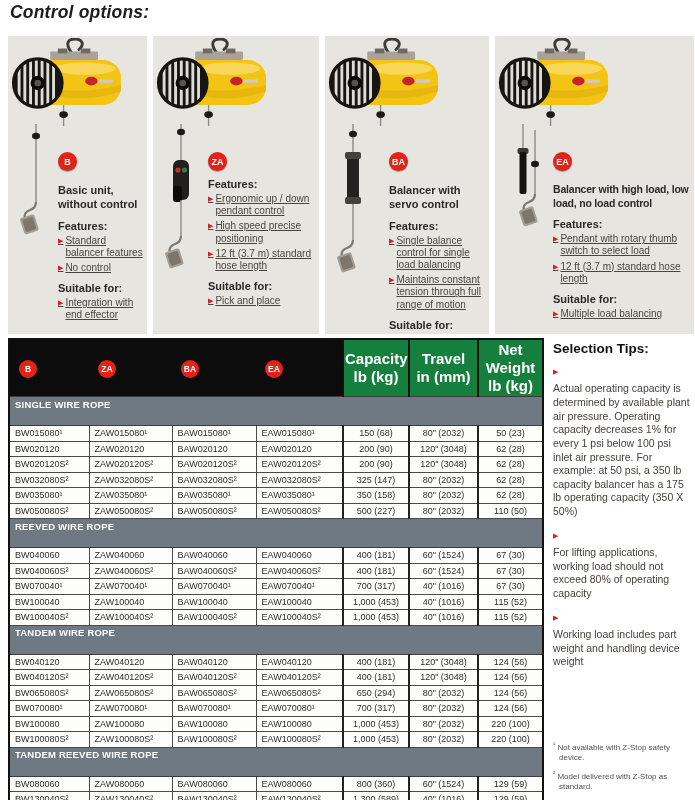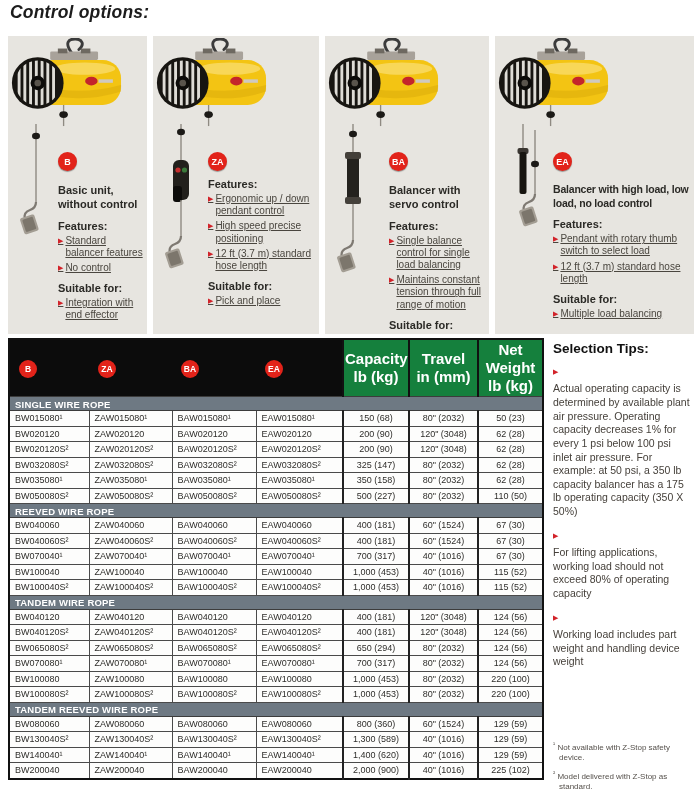--- a/index.html
+++ b/index.html
@@ -51,21 +51,21 @@
     width:18px;height:18px;border-radius:50%;background:#e2231a;color:#fff;
     font-size:8.5px;font-weight:bold;display:inline-flex;align-items:center;
     justify-content:center;margin-left:8px;
   }
   th.value-head{
     background:#15803d;color:#fff;font-size:15px;font-weight:bold;line-height:1.2;
     text-align:center;vertical-align:middle;border:0;border-left:2px solid #111;
   }
   tr.section-row td{
     background:#6e7983;color:#fff;font-weight:bold;font-size:9.5px;letter-spacing:.2px;
-    padding:1px 0 0 5px;border:1px solid #3c3c3c;height:12px;
+    padding:1px 0 15px 5px;border:1px solid #3c3c3c;height:12px;
   }
   tr.data-row td{
     border:1px solid #4a4a4a;font-size:9px;color:#2e2d2a;height:14.5px;
     padding:0;background:#fdfdfc;white-space:nowrap;overflow:hidden;
   }
   tr.data-row td.model{padding-left:5px;text-align:left;}
   tr.data-row td.val{text-align:center;}
   tr.data-row td.thick-l{border-left-width:2px;border-left-color:#222;}
   
   .sidebar{position:absolute;left:553px;top:341px;width:140px;}

